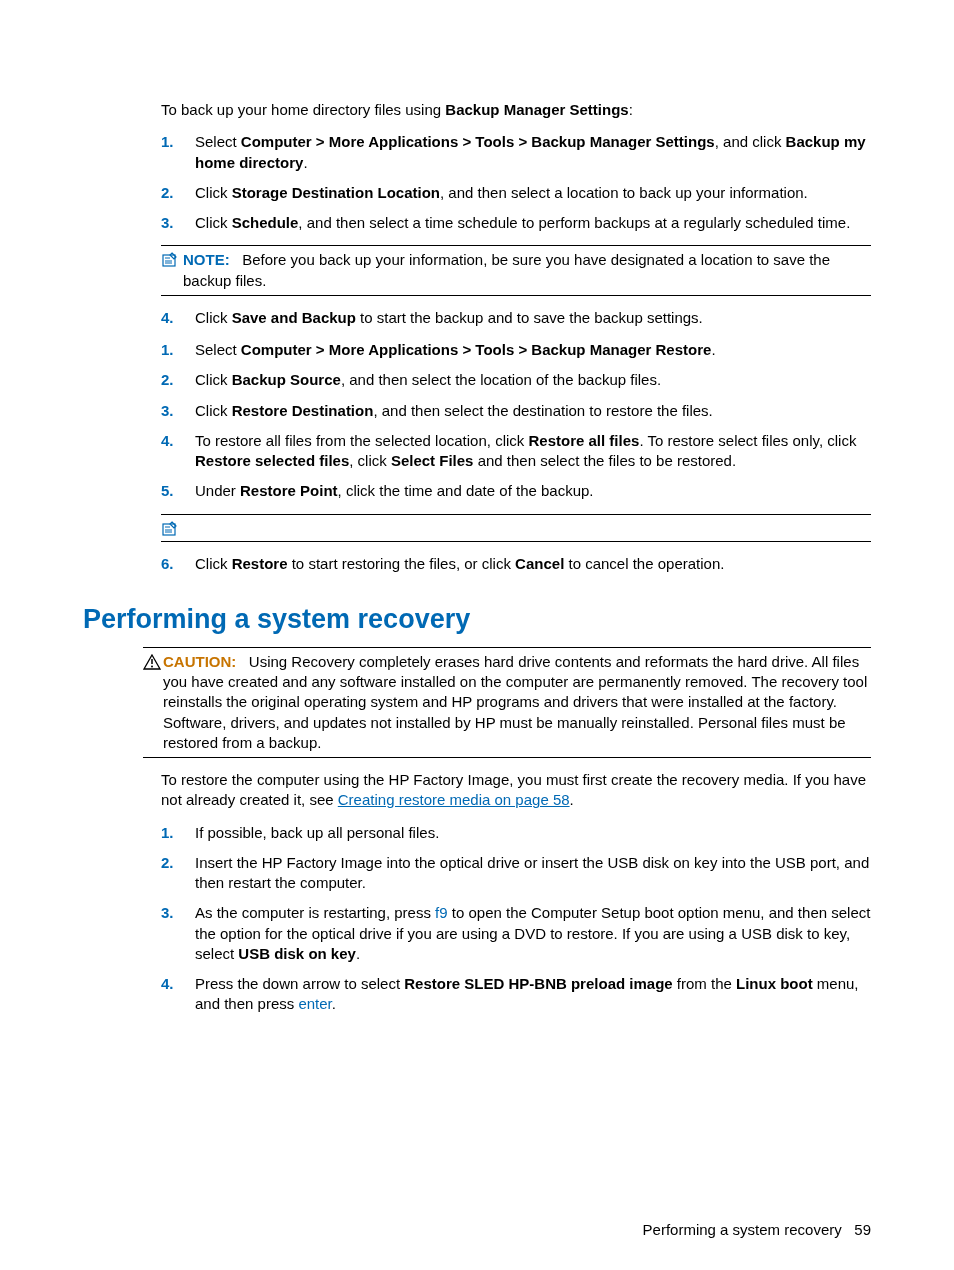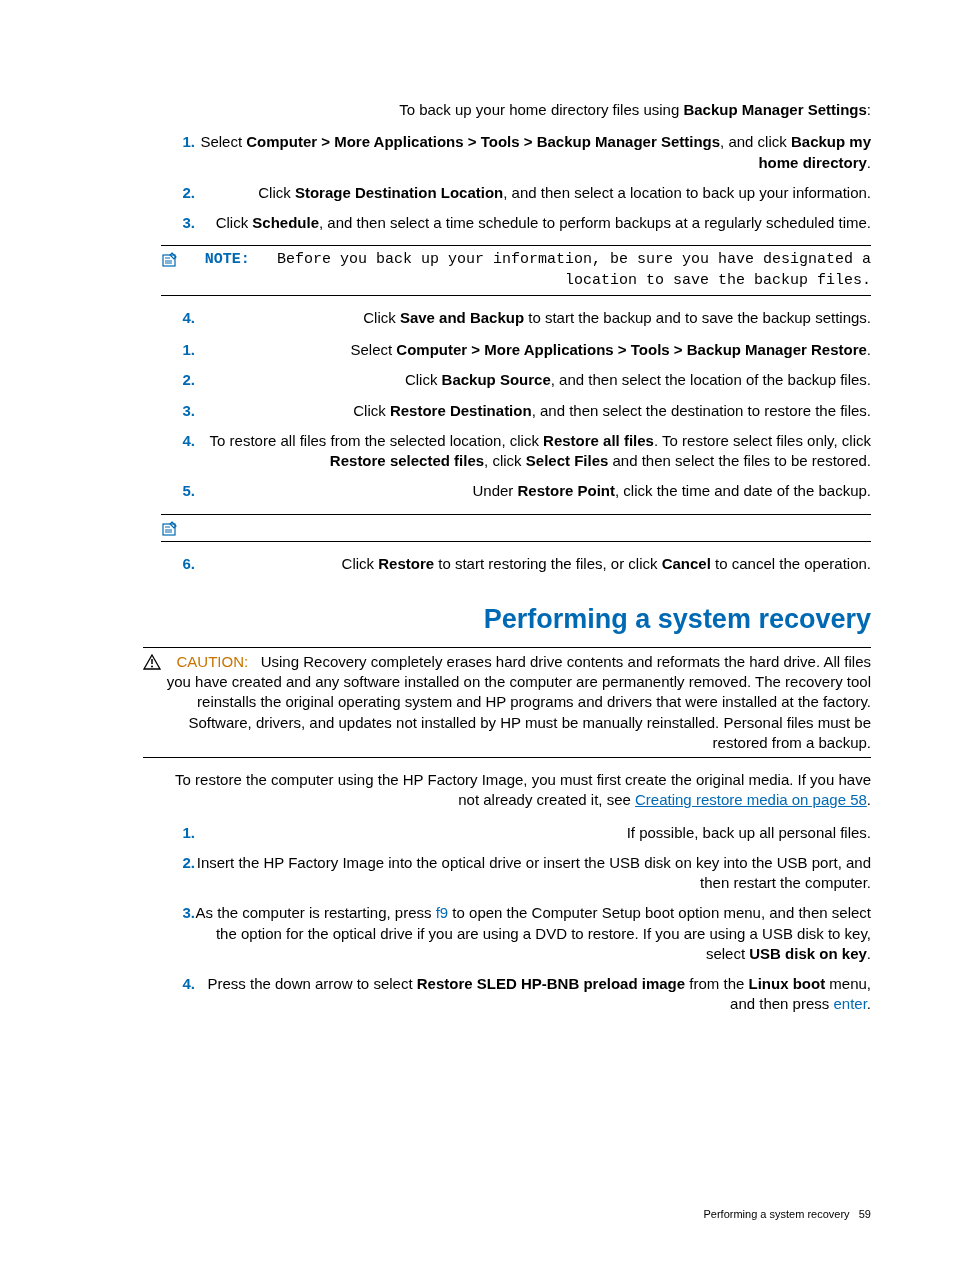--- a/index.html
+++ b/index.html
@@ -9,21 +9,20 @@
     font-size: 15px;
     color: #000;
     background: #fff;
     width: 954px;
   }
   .page {
     padding: 100px 83px 60px 83px;
     box-sizing: border-box;
     min-height: 1270px;
     position: relative;
-    text-align: right;
   }
   .para {
     margin: 0 0 12px 78px;
     line-height: 1.35;
   }
   .para-left {
     margin: 0 0 12px 78px;
     line-height: 1.35;
   }
   ol.numlist {
@@ -49,21 +48,20 @@
     margin-top: 12px;
   }
   .bold { font-weight: bold; }
   .note-box {
     margin: 8px 0 12px 78px;
     border-top: 1px solid #000;
     border-bottom: 1px solid #000;
     padding: 4px 0;
     display: flex;
     line-height: 1.35;
-    font-family: Liberation Mono, monospace;
   }
   .note-icon {
     width: 20px;
     flex-shrink: 0;
     margin-right: 2px;
   }
   .note-icon svg { display: block; margin-top: 2px; }
   .note-body { flex: 1; }
   .note-label { color: #0069b4; font-weight: bold; }
   .caution-box {
@@ -74,41 +72,41 @@
     display: flex;
     line-height: 1.35;
   }
   .caution-icon {
     width: 20px;
     flex-shrink: 0;
     margin-right: 0px;
   }
   .caution-icon svg { display: block; margin-top: 2px; }
   .caution-body { flex: 1; }
-  .caution-label { color: #c77400; font-weight: normal; }
+  .caution-label { color: #c77400; font-weight: bold; }
   h2.section {
     color: #0069b4;
     font-size: 27px;
     font-weight: bold;
     margin: 30px 0 12px 0;
   }
   .intro {
     margin: 0 0 12px 78px;
     line-height: 1.35;
   }
   a.link {
     color: #0069b4;
     text-decoration: underline;
   }
   .key { color: #0069b4; }
   .footer {
     position: absolute;
-    bottom: 50px;
+    bottom: 32px;
     right: 83px;
-    font-size: 11px;
+    font-size: 15px;
     padding-left: 48px;
   }
 </style>
 </head>
 <body>
 
 <div class="page">
 
   <p class="para-left">
     <span>To back up your home directory files using </span><span class="bold">Backup Manager Settings</span><span>:</span>
@@ -224,21 +222,21 @@
         <line x1="9" y1="5" x2="9" y2="10" stroke="#000" stroke-width="1.5"></line>
         <circle cx="9" cy="12.5" r="1" fill="#000"></circle>
       </svg>
     </span>
     <span class="caution-body">
       <span class="caution-label">CAUTION:</span>&nbsp;&nbsp;&nbsp;<span>Using Recovery completely erases hard drive contents and reformats the hard drive. All files you have created and any software installed on the computer are permanently removed. The recovery tool reinstalls the original operating system and HP programs and drivers that were installed at the factory. Software, drivers, and updates not installed by HP must be manually reinstalled. Personal files must be restored from a backup.</span>
     </span>
   </div>
 
   <p class="para">
-    <span>To restore the computer using the HP Factory Image, you must first create the original media. If you have not already created it, see </span><a href="#" class="link">Creating restore media on page 58</a><span>.</span>
+    <span>To restore the computer using the HP Factory Image, you must first create the recovery media. If you have not already created it, see </span><a href="#" class="link">Creating restore media on page 58</a><span>.</span>
   </p>
 
 
   <ol class="numlist">
     <li>
       <span class="num">1.</span>
       <span class="body"><span>If possible, back up all personal files.</span></span>
     </li>
     <li>
       <span class="num">2.</span>

